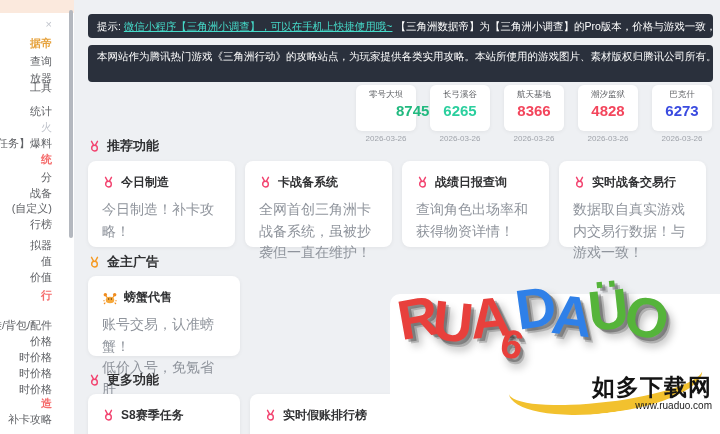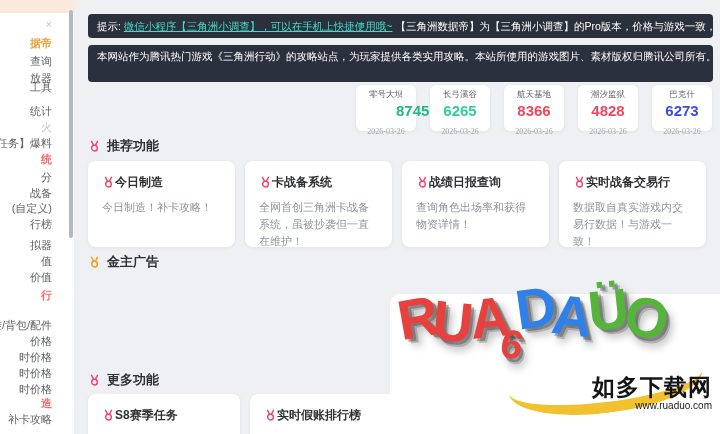--- a/index.html
+++ b/index.html
@@ -19,38 +19,38 @@
   .banner1{top:14px;}
   .banner2{top:45px;height:37px;line-height:23px;}
   .banner a{color:#45d9c8;text-decoration:underline;cursor:pointer;}
 
   
   .stats{position:absolute;right:8px;top:85px;display:flex;gap:14px;}
   .stat-card{width:60px;height:46px;background:#fff;border-radius:6px;box-shadow:0 1px 4px rgba(0,0,0,.06);
              text-align:center;padding-top:4px;box-sizing:border-box;cursor:pointer;}
   .stat-label{font-size:8.5px;color:#606266;}
   .stat-value{font-size:15px;font-weight:bold;margin-top:1px;}
-  .stat-date{font-size:8px;color:#a0a4ab;margin-top:8px;font-family:Liberation Serif, serif;}
+  .stat-date{font-size:8px;color:#a0a4ab;margin-top:15px;}
 
   
   .sec-head{position:absolute;left:88px;display:flex;align-items:center;gap:6px;
             font-size:13px;font-weight:bold;color:#303133;}
   .sec-recommend{top:137px;} .sec-sponsor{top:253px;} .sec-more{top:371px;}
 
   
   .row{position:absolute;left:88px;display:flex;gap:10px;}
   .row1{top:161px;} .row2{top:276px;} .row3{top:394px;}
   .f-card{background:#fff;border-radius:8px;box-shadow:0 1px 4px rgba(0,0,0,.06);
           padding:13px 14px;box-sizing:border-box;cursor:pointer;}
   .row1 .f-card{width:147px;height:86px;}
   .row2 .f-card{width:152px;height:80px;}
   .row3 .f-card{width:152px;height:60px;}
-  .f-head{display:flex;align-items:center;}
+  .f-head{display:flex;align-items:center;gap:6px;}
   .f-title{font-size:12px;font-weight:bold;color:#303133;white-space:nowrap;}
-  .f-body{margin-top:8px;font-size:11px;color:#8f949c;line-height:1.55;white-space:pre-line;}
+  .f-body{margin-top:8px;font-size:14px;color:#8f949c;line-height:1.55;white-space:pre-line;}
 
   .medal{width:13px;height:13px;flex:0 0 auto;}
   .medal.pink{color:#f2436f;} .medal.orange{color:#f59a23;}
   .cardicon{width:16px;height:16px;flex:0 0 auto;}
 
   
   .watermark{position:absolute;right:0;bottom:0;width:330px;height:146px;}
   .wm-bg{position:absolute;right:0;bottom:0;width:330px;height:140px;background:#ffffff;border-top-left-radius:10px;}
   .swoosh{position:absolute;left:118px;top:62px;width:195px;height:52px;border-bottom:11px solid #f2c12e;
           border-radius:50%;transform:rotate(-7deg);}
@@ -188,20 +188,36 @@
   </div>
 
   <div class="sec-head sec-sponsor">
     <svg class="medal orange" viewBox="0 0 24 24" fill="none" stroke="currentColor" stroke-width="2.6" stroke-linecap="round">
         <path d="M6.5 2.5l3.5 6.5M17.5 2.5L14 9"></path>
         <circle cx="12" cy="15" r="5.2"></circle>
       </svg>
     <span>金主广告</span>
   </div>
   <div class="row row2">
+    <div class="f-card">
+      <div class="f-head">
+        <svg class="cardicon" viewBox="0 0 24 24">
+          <circle cx="5" cy="7" r="2.6" fill="#f08c1e"></circle>
+            <circle cx="19" cy="7" r="2.6" fill="#f08c1e"></circle>
+          <path d="M6 9l3 4M18 9l-3 4M4 16h-2M20 16h2M5 19l-2 2M19 19l2 2" stroke="#f08c1e" stroke-width="1.6" fill="none"></path>
+          <ellipse cx="12" cy="15" rx="6.4" ry="5" fill="#f6a83a"></ellipse>
+          <circle cx="10" cy="13.5" r="1" fill="#5a3000"></circle>
+            <circle cx="14" cy="13.5" r="1" fill="#5a3000"></circle>
+        </svg>
+        <span class="f-title">螃蟹代售</span>
+      </div>
+      <div class="f-body">账号交易，认准螃蟹！
+低价入号，免氪省肝
+500来个北极星~</div>
+    </div>
   </div>
 
   <div class="sec-head sec-more">
     <svg class="medal pink" viewBox="0 0 24 24" fill="none" stroke="currentColor" stroke-width="2.6" stroke-linecap="round">
         <path d="M6.5 2.5l3.5 6.5M17.5 2.5L14 9"></path>
         <circle cx="12" cy="15" r="5.2"></circle>
       </svg>
     <span>更多功能</span>
   </div>
   <div class="row row3">

